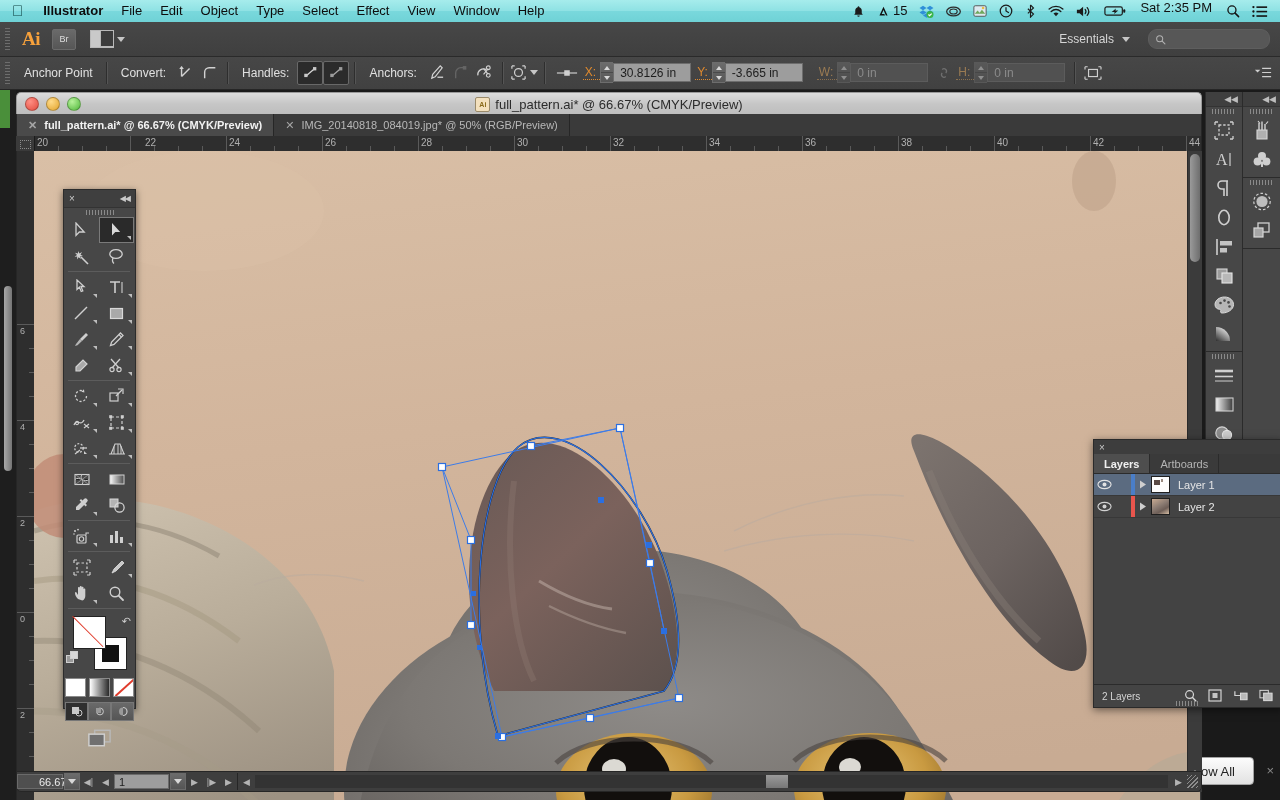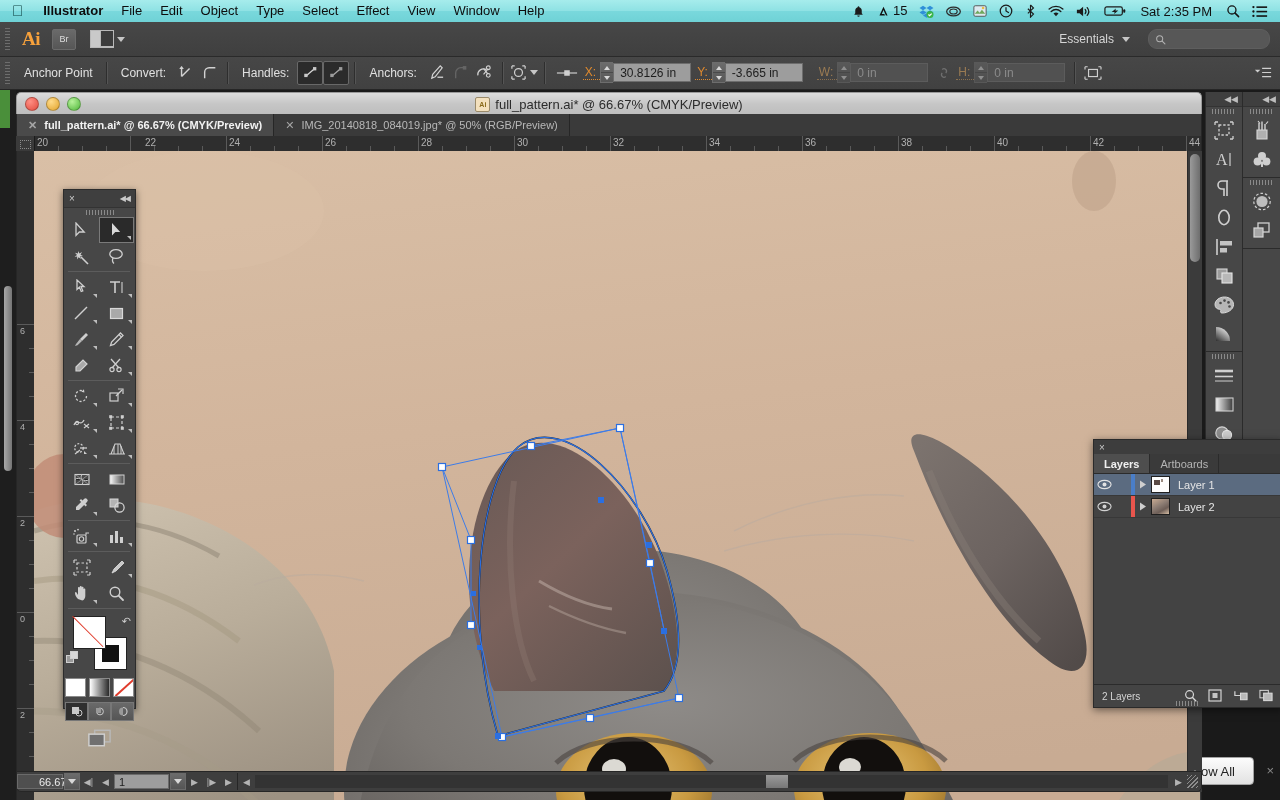--- a/index.html
+++ b/index.html
@@ -5,21 +5,21 @@
   html,body{margin:0;padding:0;background:#1a1a1a;}
   body{width:1280px;height:800px;overflow:hidden;font-family:"Liberation Sans",sans-serif;
        -webkit-font-smoothing:antialiased;}
   #app{position:relative;width:1280px;height:800px;overflow:hidden;}
 
   
   .menubar{position:absolute;left:0;top:0;width:1280px;height:22px;
     background:linear-gradient(180deg,#a6ecec 0%,#8fe2e4 48%,#79d8dc 52%,#6fd2d6 100%);
     display:flex;align-items:center;font-size:13px;color:#111;z-index:60;}
   .mb-left{display:flex;align-items:center;height:22px;}
-  .mb-right{display:flex;align-items:center;height:22px;margin-left:auto;padding-right:6px;}
+  .mb-right{display:flex;align-items:flex-start;height:22px;margin-left:auto;padding-right:6px;}
   .mb-item{padding:0 9px;height:22px;line-height:22px;white-space:nowrap;color:#0d0d0d;}
   .mb-item.bold{font-weight:bold;}
   .mb-apple{padding:0 11px 0 12px;font-size:15px;line-height:20px;color:#0b3b3b;}
   .mb-ic{padding:0 6px;height:22px;line-height:22px;display:flex;align-items:center;color:#111;}
   .mb-ic svg{display:block;}
   .mb-time{padding:0 8px;font-size:13px;}
 
   
   .appbar{position:absolute;left:0;top:22px;width:1280px;height:34px;
     background:linear-gradient(180deg,#474747 0%,#3f3f3f 100%);

